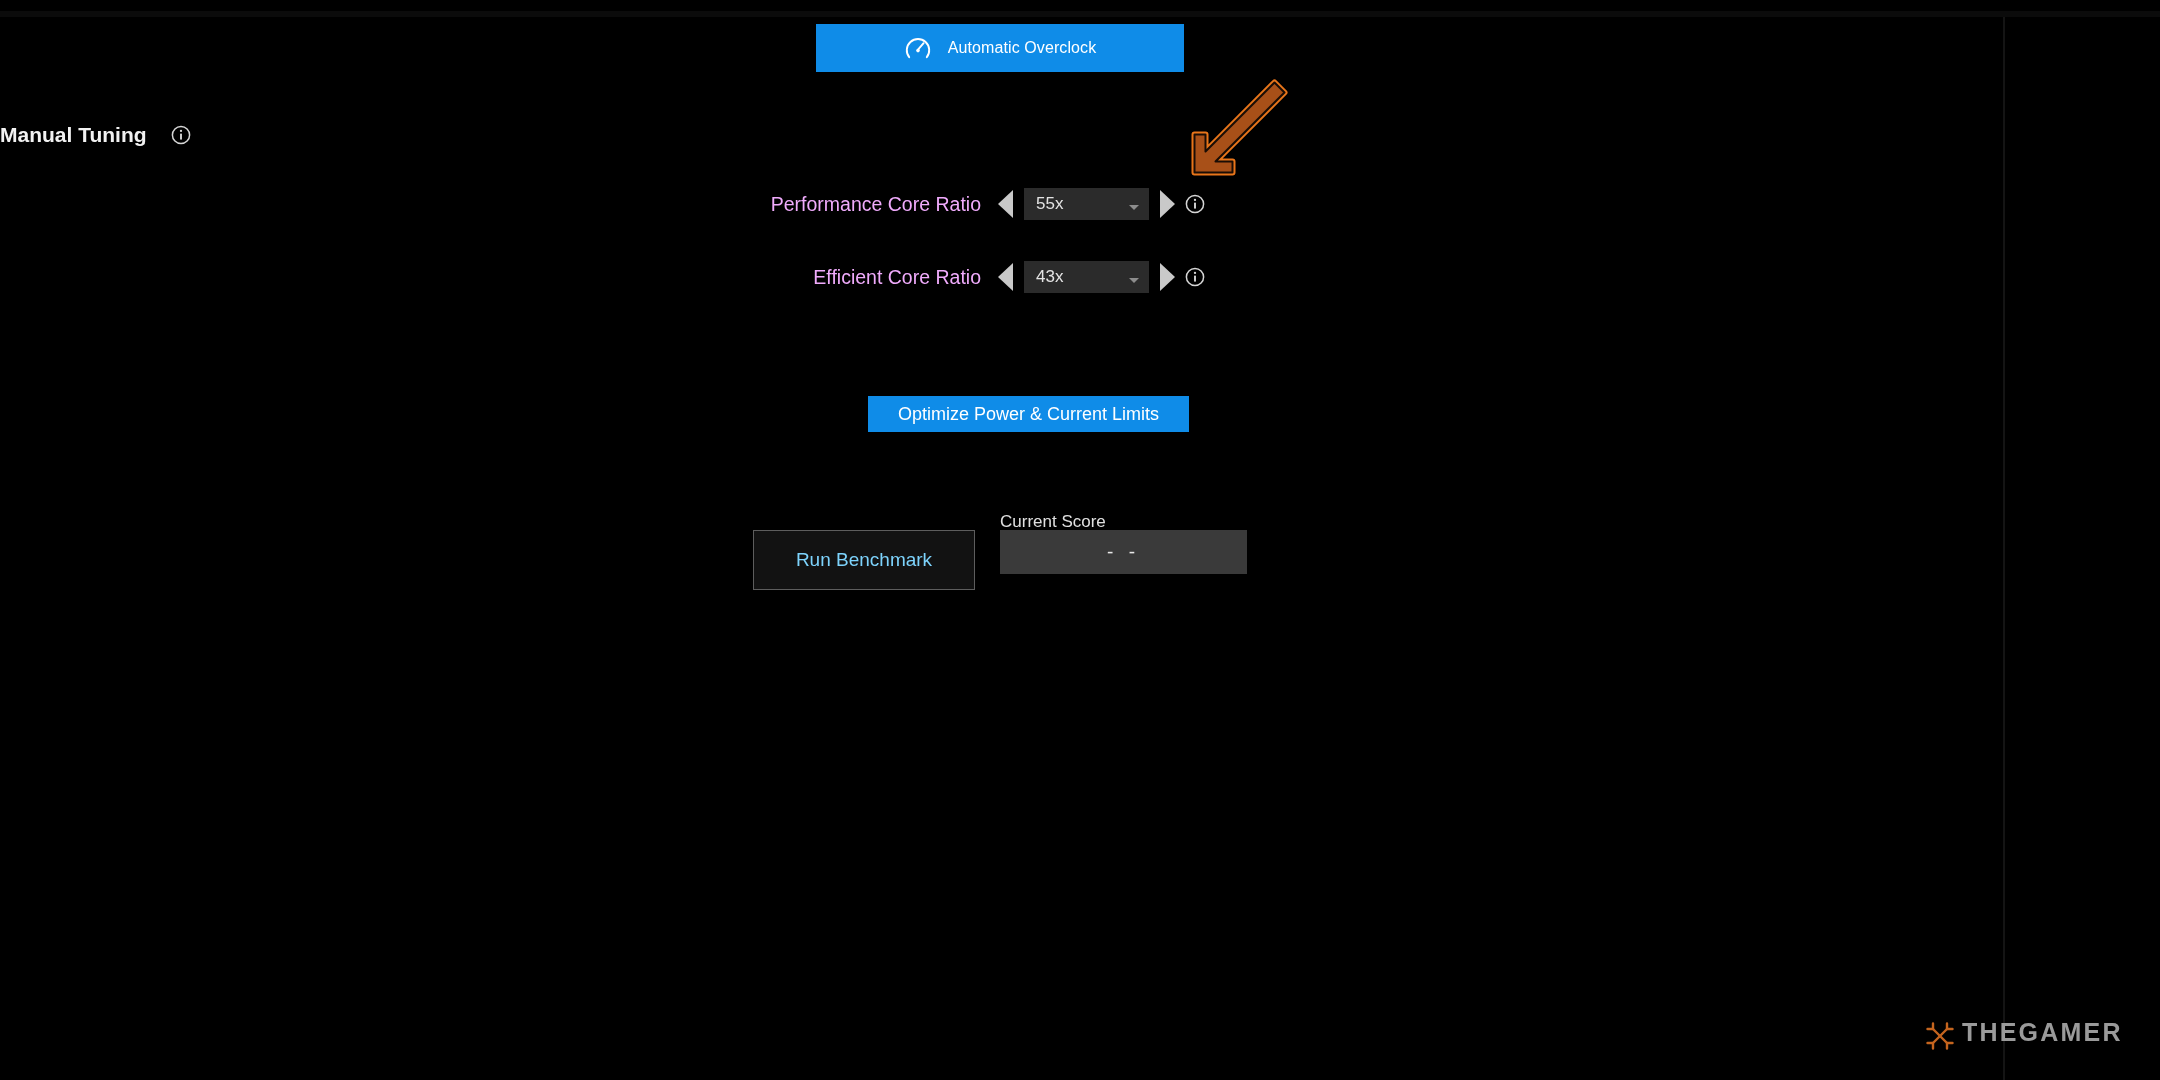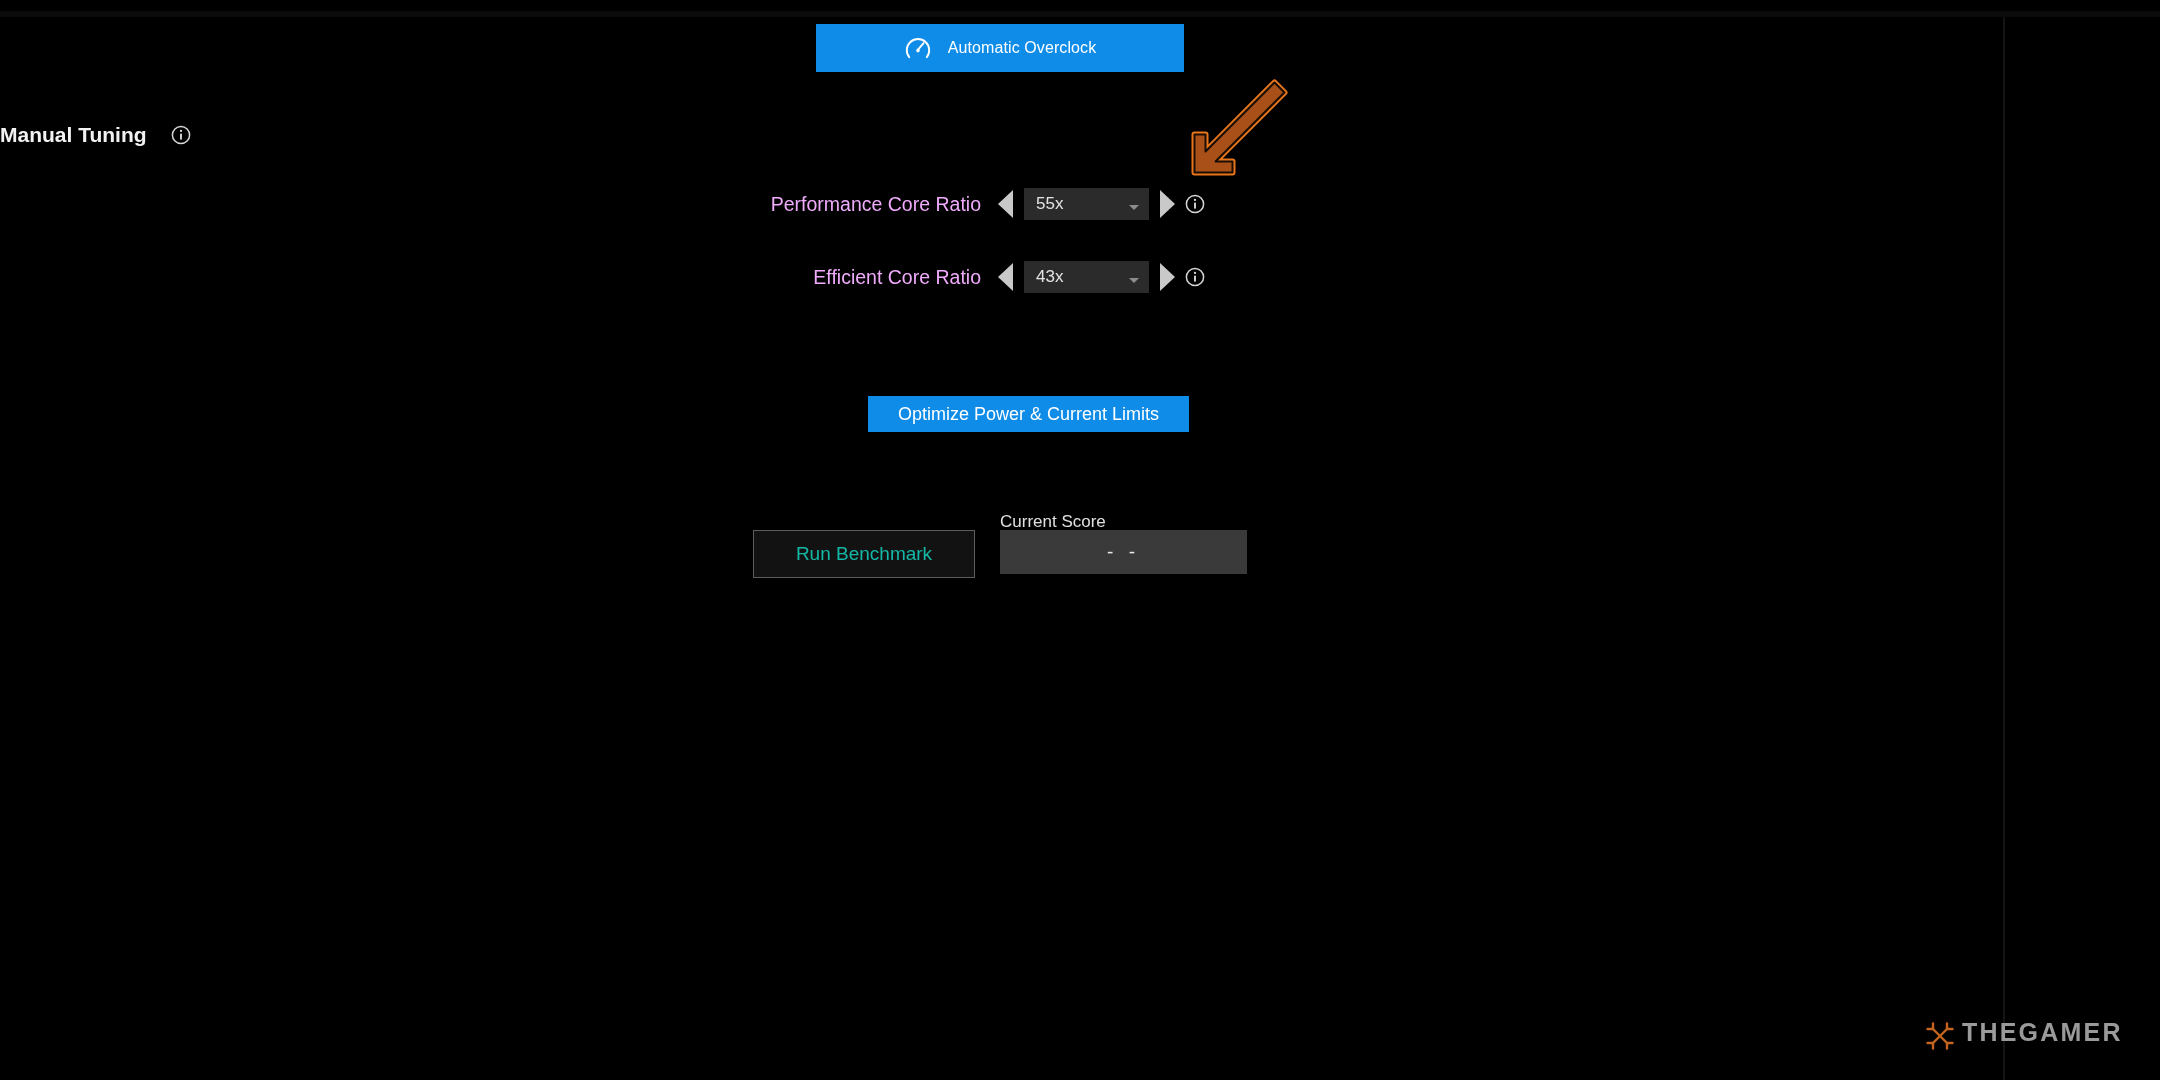--- a/index.html
+++ b/index.html
@@ -170,24 +170,24 @@
 
   
   .bench-area {
     position: absolute;
     left: 753px; top: 505px;
     width: 500px; height: 70px;
   }
   .run-bench-btn {
     position: absolute;
     left: 0; top: 25px;
-    width: 222px; height: 48px;
+    width: 222px; height: 60px;
     background: #121212;
     border: 1px solid #5d5d5d;
-    color: #14b8a6;
+    color: #7dd3fc;
     font-size: 19px;
     font-family: "Liberation Sans", sans-serif;
     cursor: pointer;
   }
   .score-label {
     position: absolute;
     left: 247px; top: 0px;
     font-size: 17px;
     color: #e0e0e0;
     white-space: nowrap;

